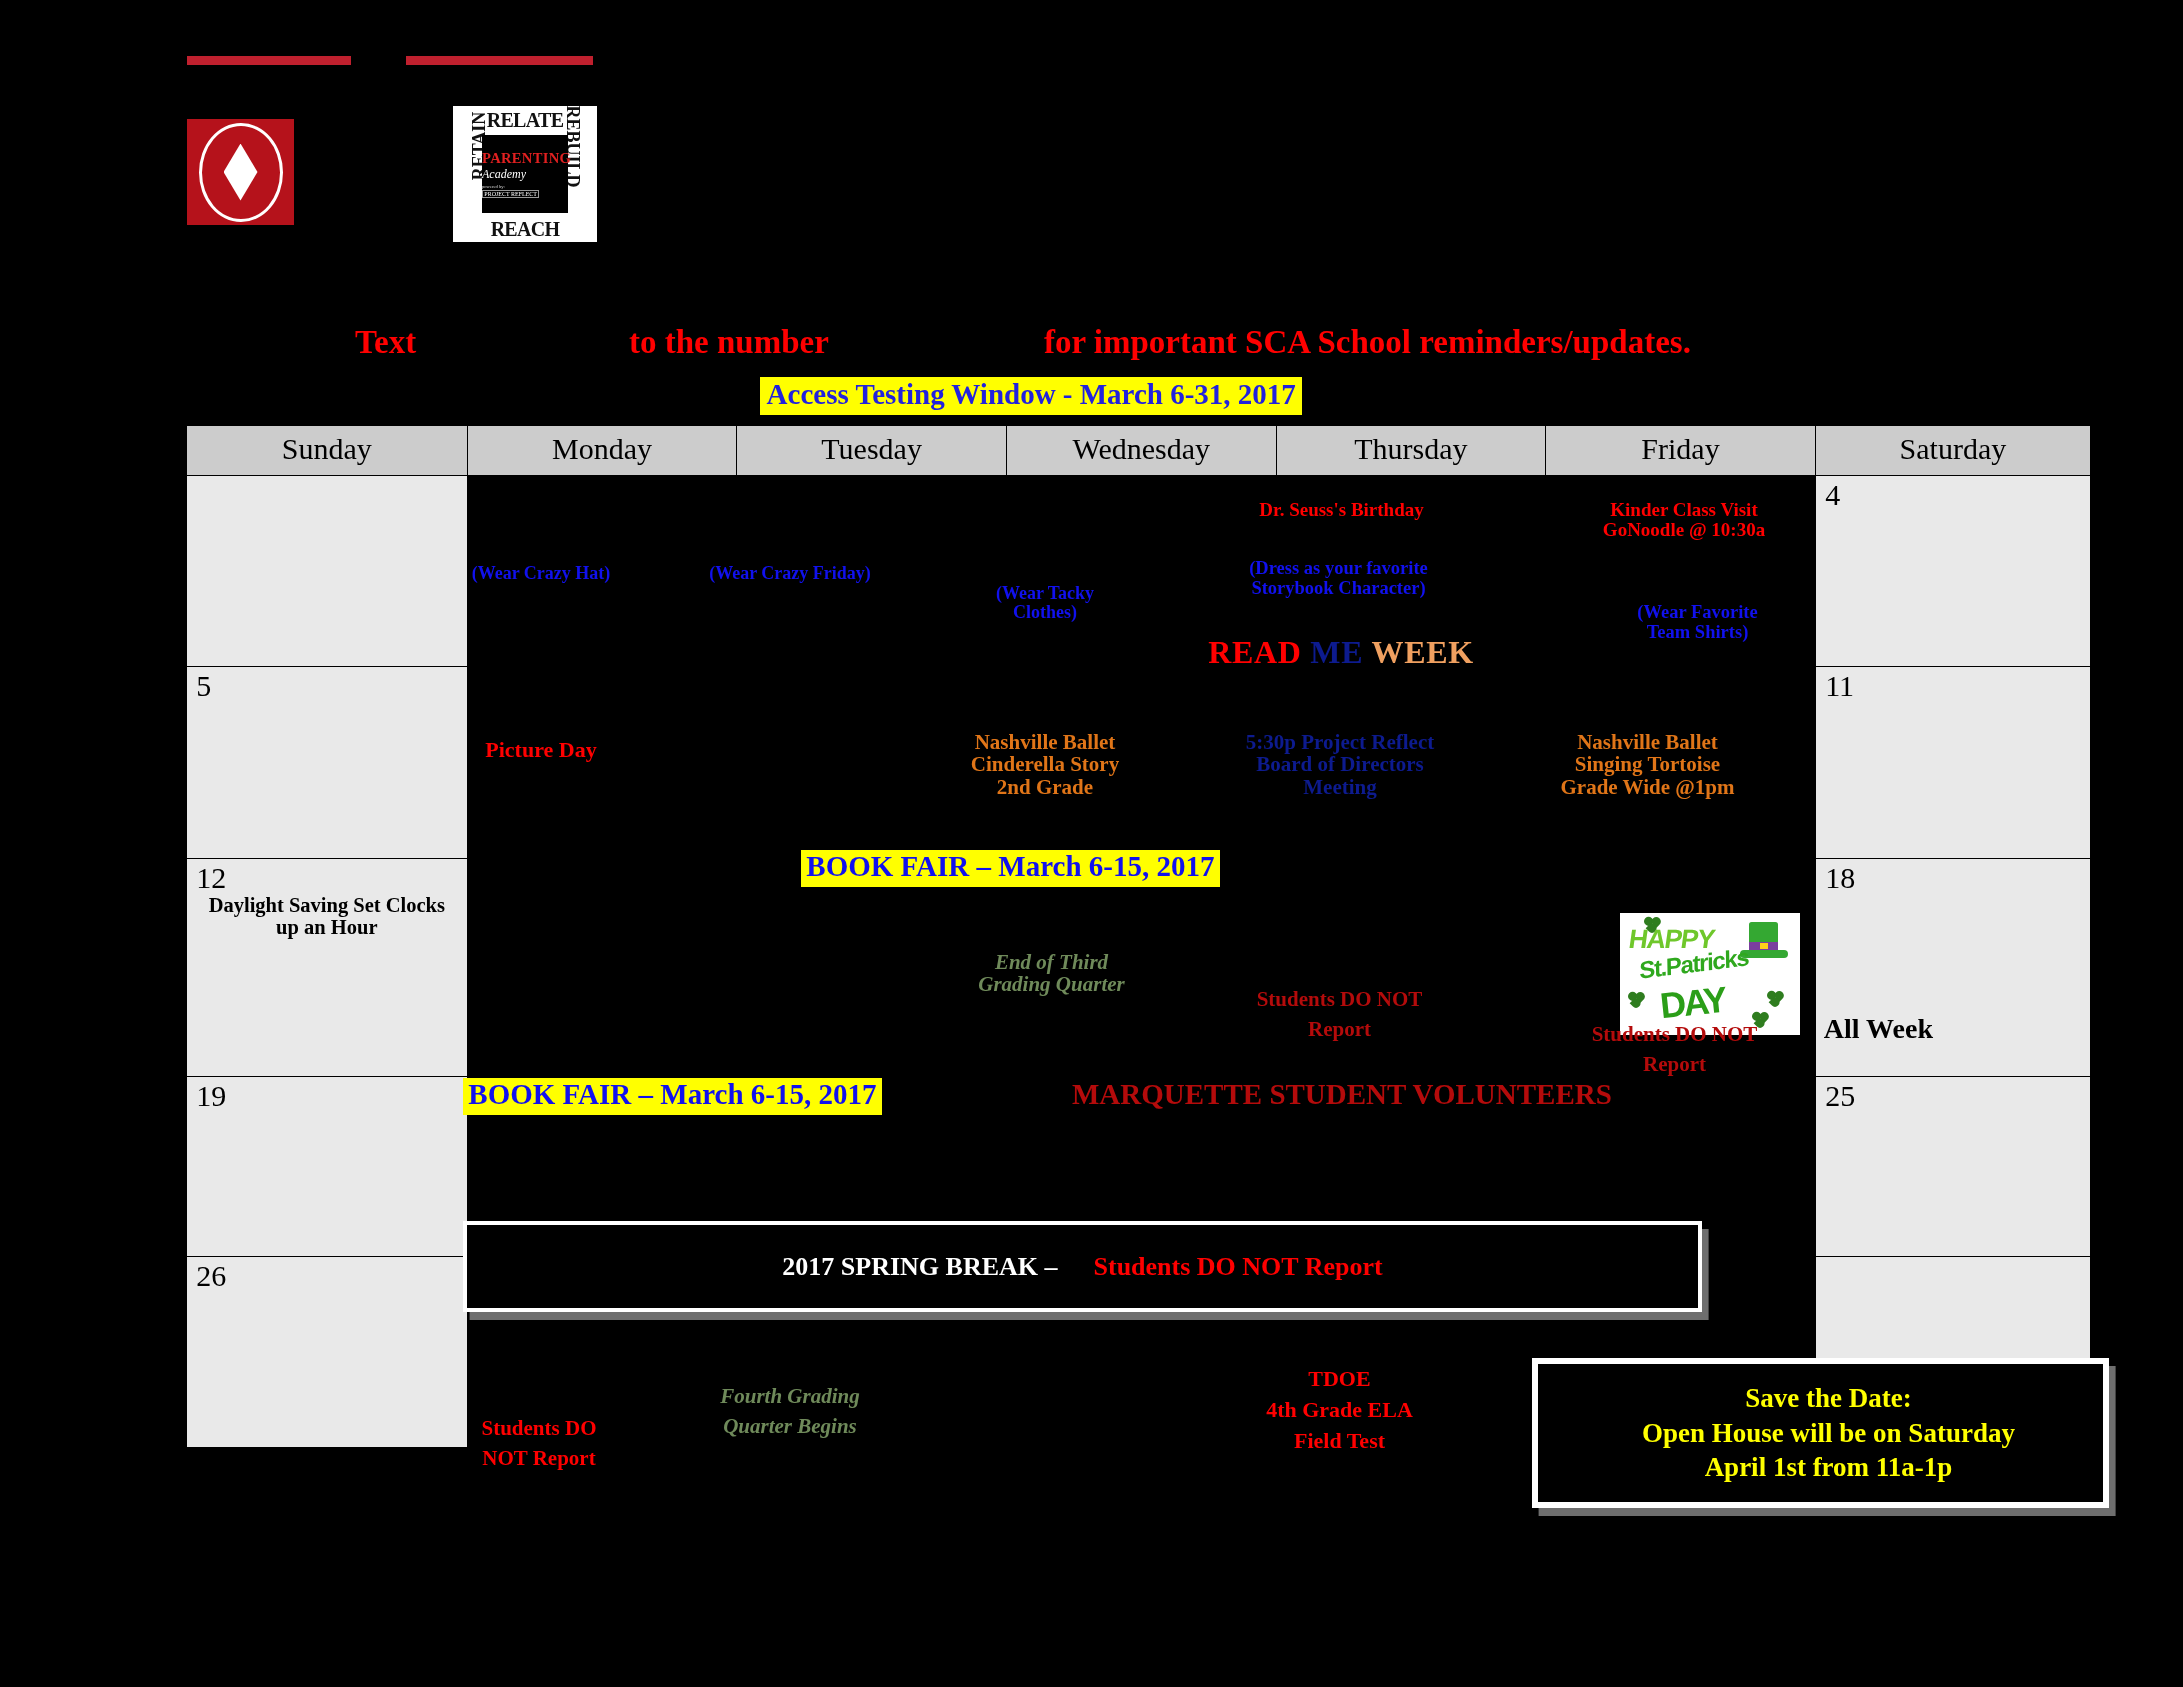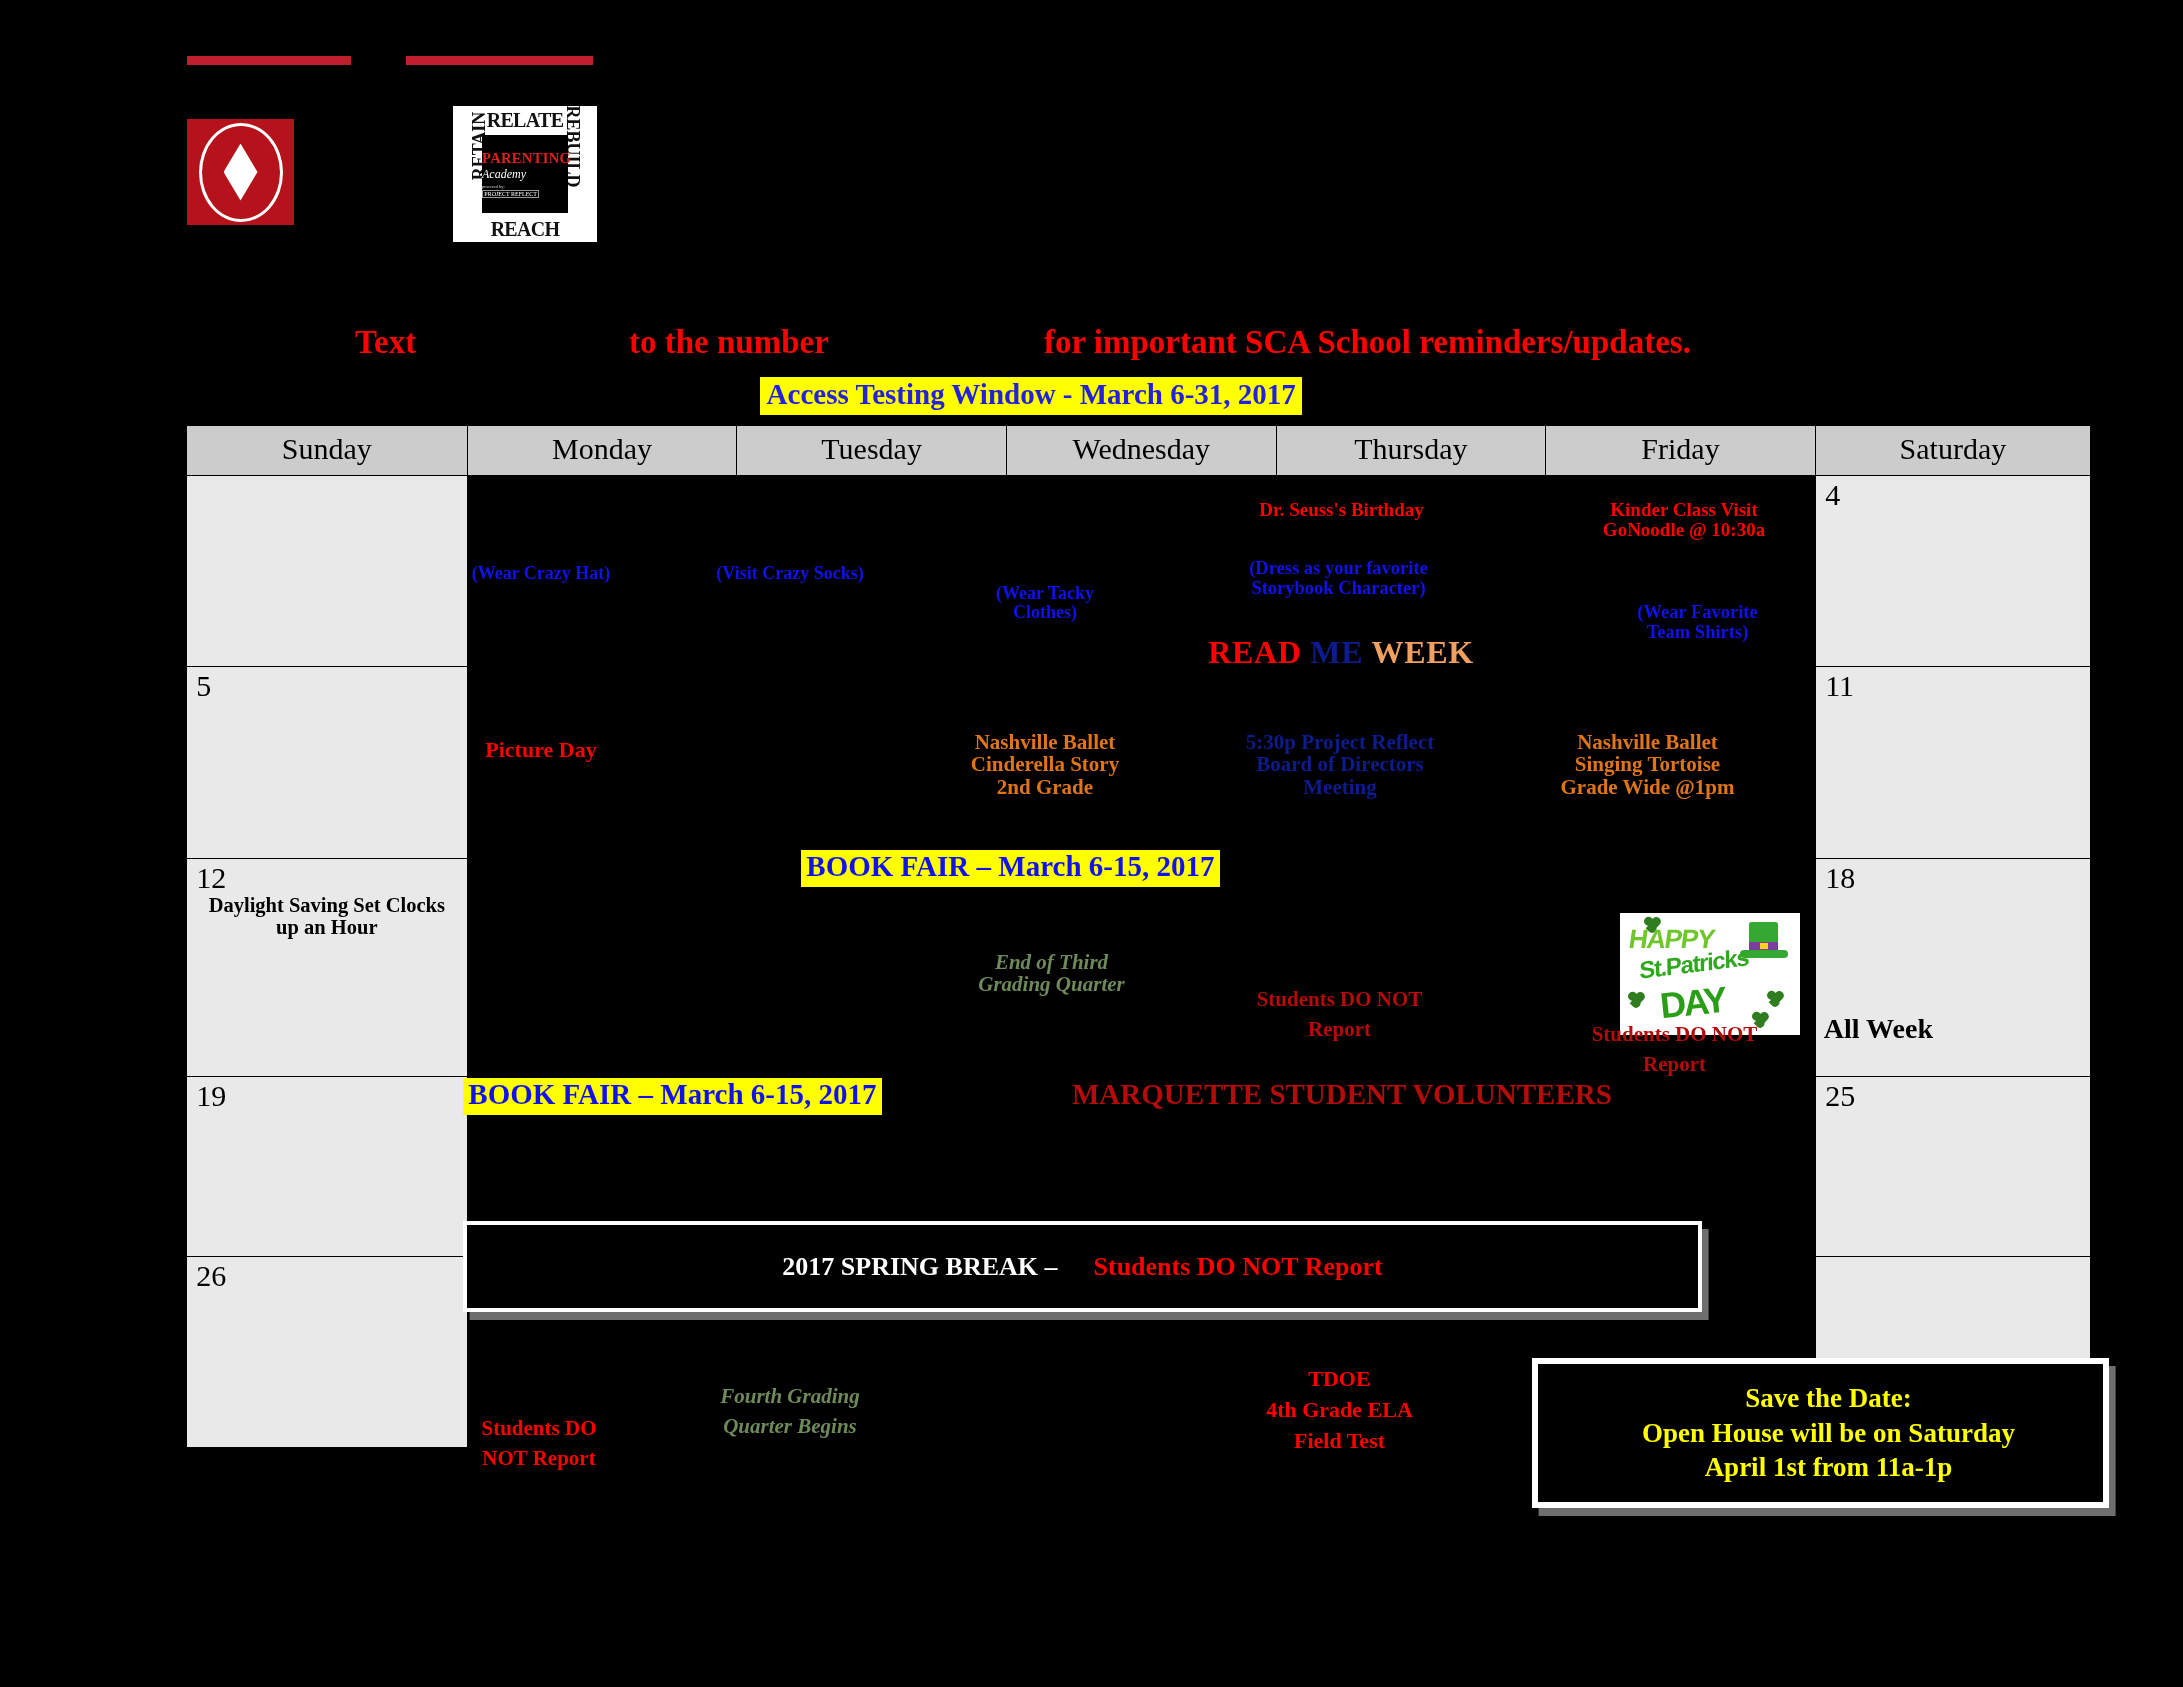--- a/index.html
+++ b/index.html
@@ -218,21 +218,21 @@
       <td class="weekend">
         <div class="daynum">26</div>
       </td>
       <td class="weekday" colspan="5"></td>
       <td class="weekend"></td>
     </tr>
   </tbody>
 </table>
 
 <div class="ev blue" style="left:442px;top:564px;width:198px;font-size:18px;">(Wear Crazy Hat)</div>
-<div class="ev blue" style="left:681px;top:564px;width:218px;font-size:18px;">(Visit Crazy Socks)</div>
+<div class="ev blue" style="left:681px;top:564px;width:218px;font-size:18px;">(Wear Crazy Friday)</div>
 <div class="ev blue" style="left:946px;top:584px;width:198px;font-size:18px;">
   <span>(Wear Tacky</span><br>
   <span>Clothes)</span>
 </div>
 
 <div class="ev red" style="left:1209px;top:500px;width:265px;font-size:19px;">Dr. Seuss's Birthday</div>
 <div class="ev blue" style="left:1203px;top:559px;width:271px;font-size:18.5px;">
   <span>(Dress as your favorite</span><br>
   <span>Storybook Character)</span>
 </div>

